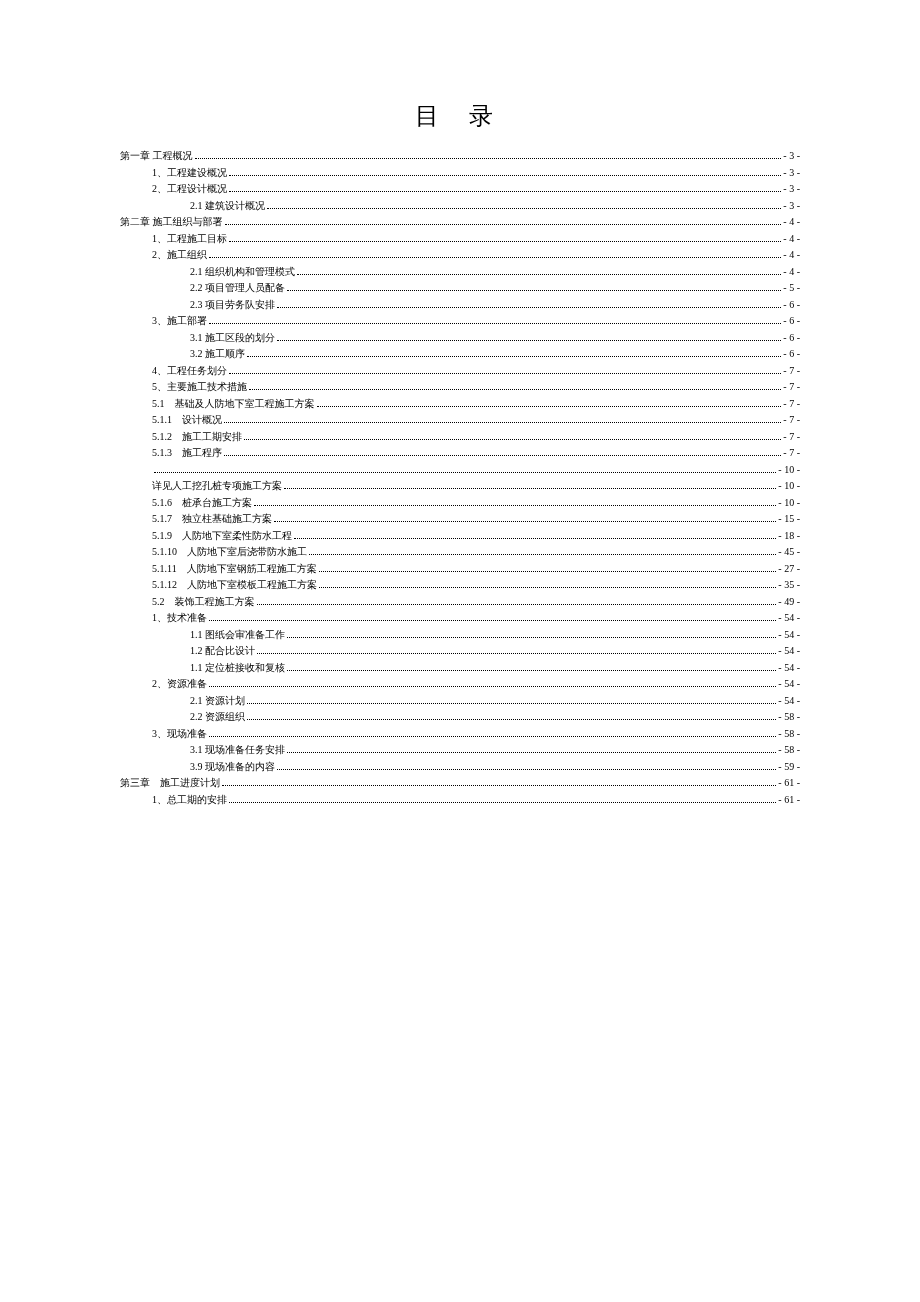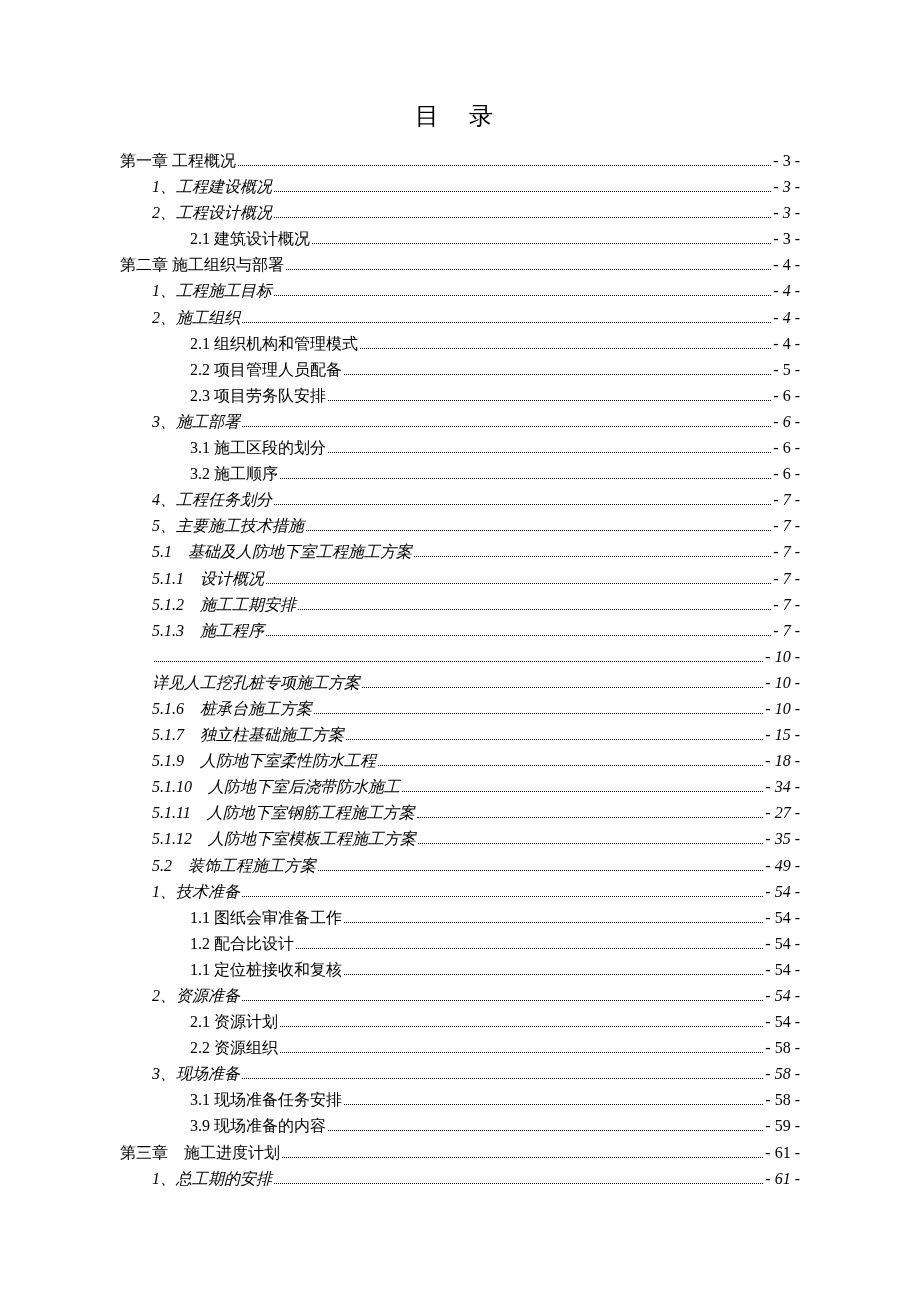--- a/index.html
+++ b/index.html
@@ -18,31 +18,30 @@
     .title {
       text-align: center;
       font-size: 24px;
       font-weight: normal;
       letter-spacing: 12px;
       margin-bottom: 16px;
     }
     .toc-line {
       display: flex;
       align-items: baseline;
-      font-size: 16px;
+      font-size: 10px;
       line-height: 1.6;
       margin-bottom: 0.5px;
       white-space: nowrap;
     }
     .toc-line.level-0 {
       margin-left: 0;
     }
     .toc-line.level-1 {
       margin-left: 32px;
-      font-style: italic;
     }
     .toc-line.level-2 {
       margin-left: 70px;
     }
     .toc-label {
       flex-shrink: 0;
     }
     .toc-dots {
       flex: 1;
       border-bottom: 1.5px dotted #000;
@@ -174,21 +173,21 @@
       <span class="toc-page">- 15 -</span>
     </div>
     <div class="toc-line level-1">
       <span class="toc-label">5.1.9　人防地下室柔性防水工程</span>
       <span class="toc-dots"></span>
       <span class="toc-page">- 18 -</span>
     </div>
     <div class="toc-line level-1">
       <span class="toc-label">5.1.10　人防地下室后浇带防水施工</span>
       <span class="toc-dots"></span>
-      <span class="toc-page">- 34 -</span>
+      <span class="toc-page">- 45 -</span>
     </div>
     <div class="toc-line level-1">
       <span class="toc-label">5.1.11　人防地下室钢筋工程施工方案</span>
       <span class="toc-dots"></span>
       <span class="toc-page">- 27 -</span>
     </div>
     <div class="toc-line level-1">
       <span class="toc-label">5.1.12　人防地下室模板工程施工方案</span>
       <span class="toc-dots"></span>
       <span class="toc-page">- 35 -</span>

